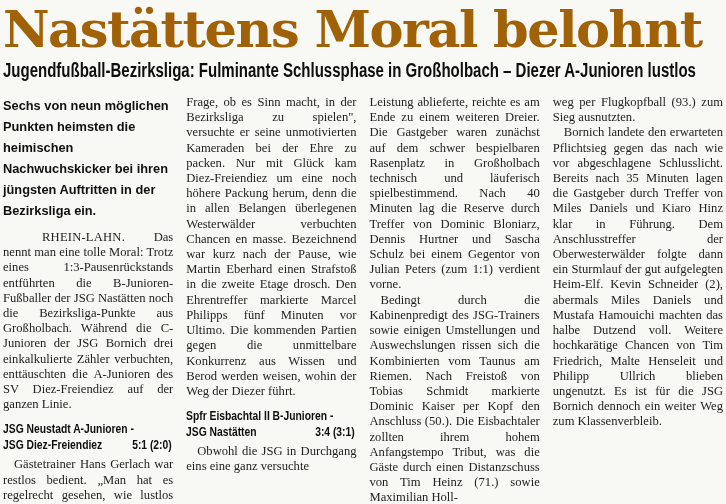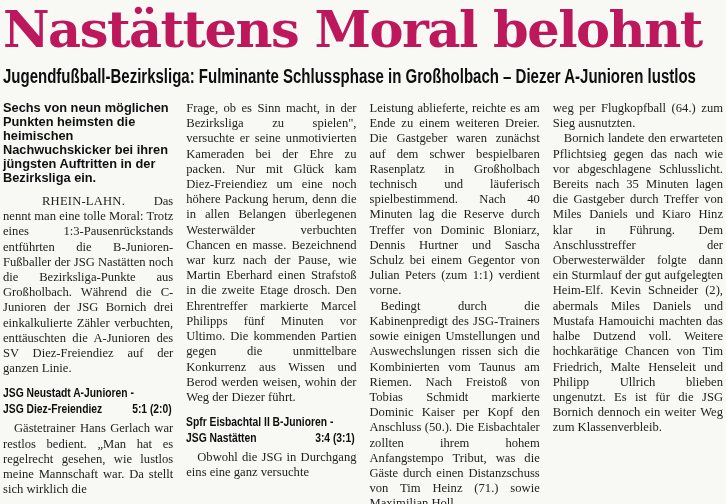--- a/index.html
+++ b/index.html
@@ -14,24 +14,24 @@
     padding:2px 3px 0 3px;
     font-family:"Liberation Serif", serif;
   }
   .headline{
     margin:0;
     font-family:"DejaVu Serif", serif;
     font-weight:bold;
     font-size:51px;
     line-height:1.06;
     letter-spacing:-1.5px;
-    color:#be185d;
+    color:#a16207;
     white-space:nowrap;
   }
-  .subhead-wrap{height:26px;margin-top:8px;overflow:visible;}
+  .subhead-wrap{height:26px;margin-top:2px;overflow:visible;}
   .subhead{
     font-family:"Liberation Sans", sans-serif;
     font-weight:bold;
     font-size:20px;
     line-height:24px;
     color:#0e0e0e;
     white-space:nowrap;
     transform:scaleX(0.75);
     transform-origin:0 50%;
   }
@@ -51,21 +51,21 @@
     hyphens:auto;
     color:#222;
   }
   .col p{margin:0;}
   p.body + p.body{margin-top:0;}
   .ind{text-indent:11px;}
   .lead{
     font-family:"Liberation Sans", sans-serif;
     font-weight:bold;
     font-size:12.8px;
-    line-height:14px;
+    line-height:21px;
     text-align:left;
     color:#101010;
     margin-bottom:9px !important;
     hyphens:auto;
   }
   .dateline{letter-spacing:.2px;margin-left:28px;}
   .match{margin:9px 0 5px 0;}
   .mh-in{
     width:126%;
     transform:scaleX(0.794);
@@ -122,18 +122,18 @@
       </div>
       <p class="body ind">Obwohl die JSG in Durchgang eins eine ganz versuchte</p>
     </div>
 
     <div class="col">
       <p class="body">Leistung ablieferte, reichte es am Ende zu einem weiteren Dreier. Die Gastgeber waren zunächst auf dem schwer bespielbaren Rasenplatz in Großholbach technisch und läuferisch spielbestimmend. Nach 40 Minuten lag die Reserve durch Treffer von Dominic Bloniarz, Dennis Hurtner und Sascha Schulz bei einem Gegentor von Julian Peters (zum 1:1) verdient vorne.</p>
       <p class="body ind">Bedingt durch die Kabinenpredigt des JSG-Trainers sowie einigen Umstellungen und Auswechslungen rissen sich die Kombinierten vom Taunus am Riemen. Nach Freistoß von Tobias Schmidt markierte Dominic Kaiser per Kopf den Anschluss (50.). Die Eisbachtaler zollten ihrem hohem Anfangstempo Tribut, was die Gäste durch einen Distanzschuss von Tim Heinz (71.) sowie Maximilian Holl-</p>
     </div>
 
     <div class="col">
-      <p class="body">weg per Flugkopfball (64.) zum Sieg ausnutzten.</p>
+      <p class="body">weg per Flugkopfball (93.) zum Sieg ausnutzten.</p>
       <p class="body ind">Bornich landete den erwarteten Pflichtsieg gegen das nach wie vor abgeschlagene Schlusslicht. Bereits nach 35 Minuten lagen die Gastgeber durch Treffer von Miles Daniels und Kiaro Hinz klar in Führung. Dem Anschlusstreffer der Oberwesterwälder folgte dann ein Sturmlauf der gut aufgelegten Heim-Elf. Kevin Schneider (2), abermals Miles Daniels und Mustafa Hamouichi machten das halbe Dutzend voll. Weitere hochkarätige Chancen von Tim Friedrich, Malte Henseleit und Philipp Ullrich blieben ungenutzt. Es ist für die JSG Bornich dennoch ein weiter Weg zum Klassenverbleib.</p>
     </div>
 
   </div>
 </div>
 
 </body></html>

